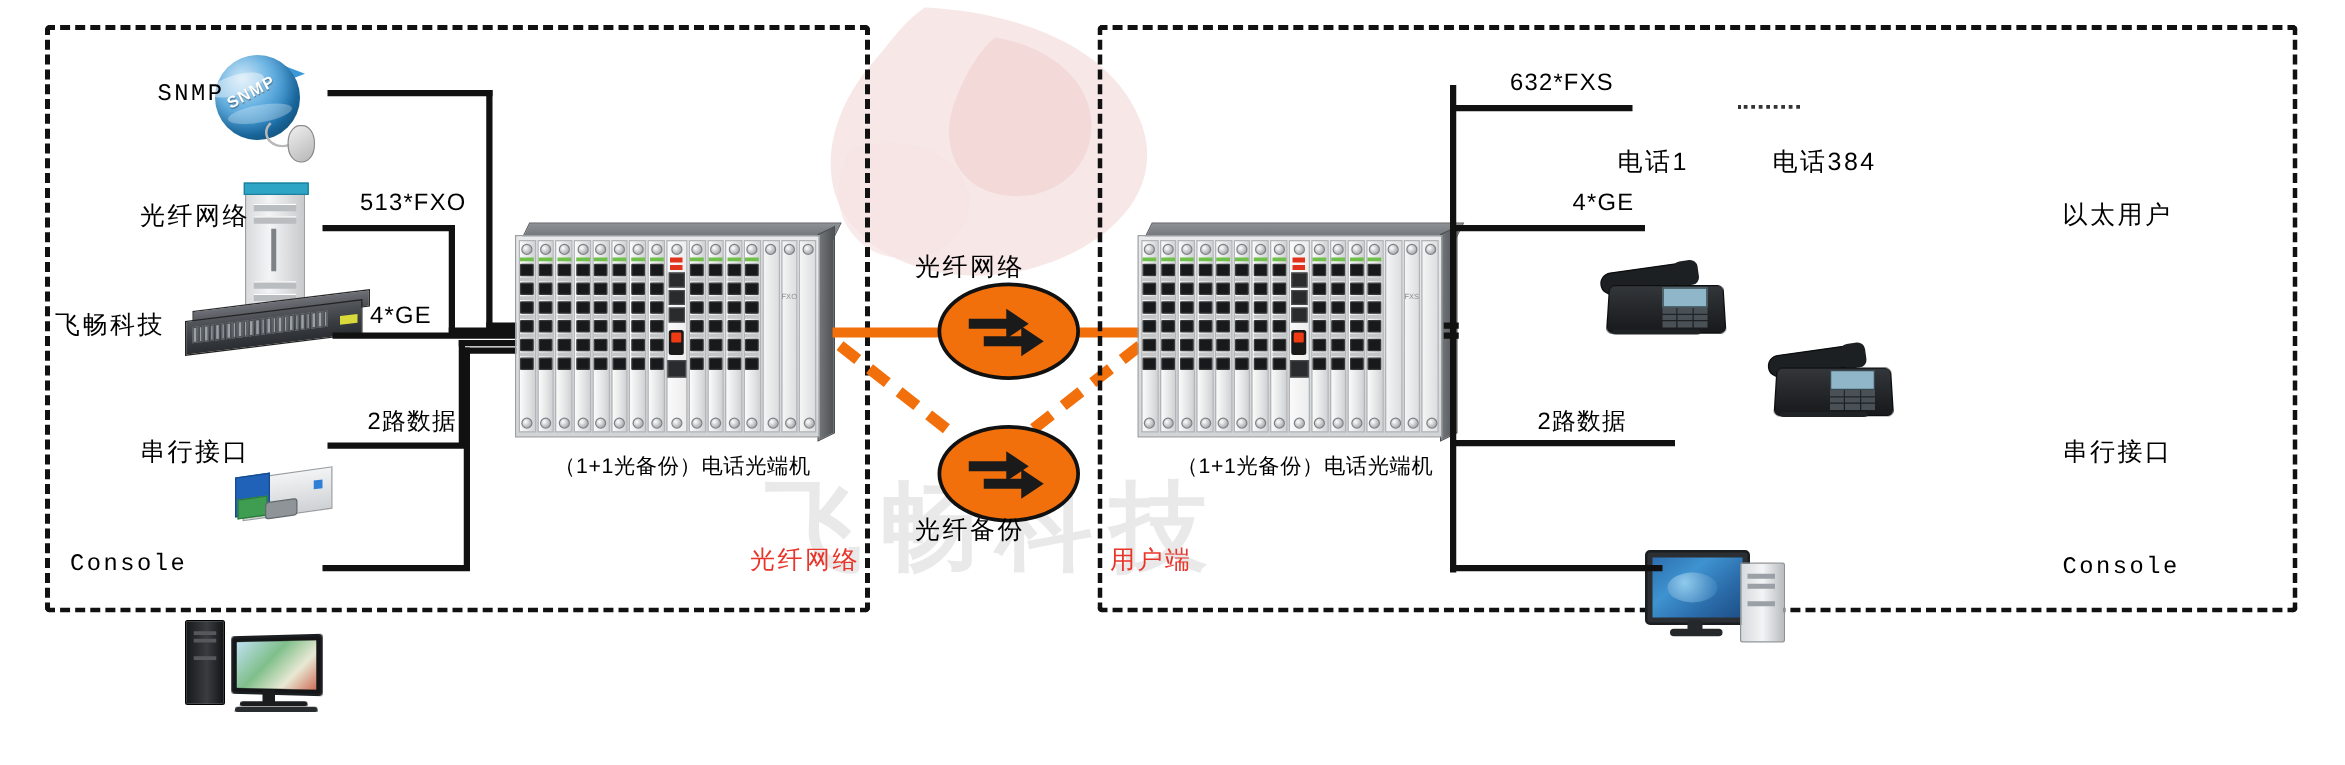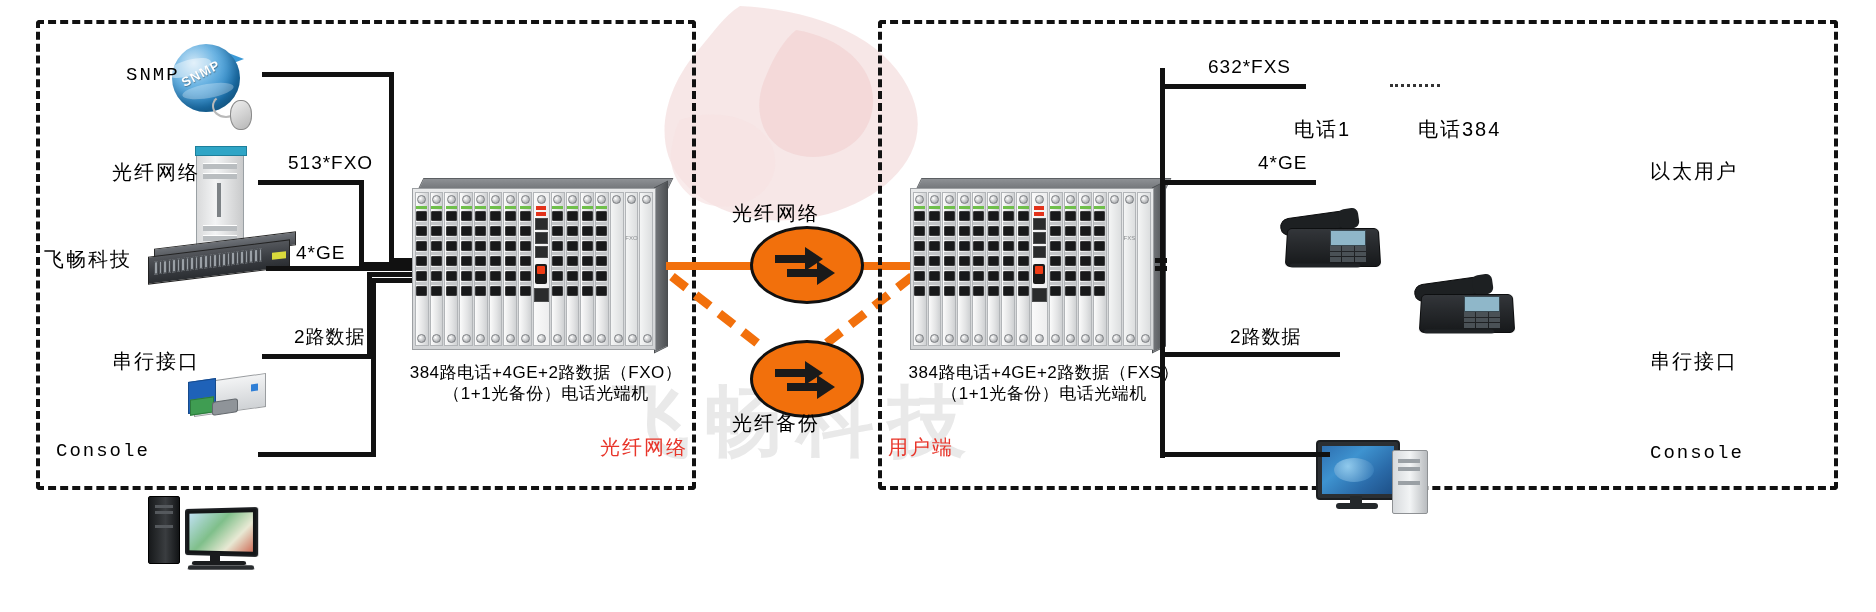--- a/index.html
+++ b/index.html
@@ -487,21 +487,20 @@
         <div class="blank-lbl">FXO</div>
         <div class="slot-bot"></div>
       </div>
       <div class="slot-blank">
         <div class="slot-knob" style="margin:2px auto 0;"></div>
         <div class="slot-bot"></div>
       </div>
     </div>
   </div>
   <div class="caption" style="left:406px;top:362px;width:280px;">
-    <div>384路电话+4GE+2路数据（FXO）</div>
     <div>（1+1光备份）电话光端机</div>
   </div>
 
   <div class="lbl lbl-red" style="left:600px;top:434px;">光纤网络</div>
 
   <div class="fiber" style="left:666px;top:262px;width:104px;"></div>
   <div class="fiber" style="left:838px;top:262px;width:78px;"></div>
 
   <div class="fiber-dash" style="left:672px;top:272px;width:108px;transform:rotate(38deg);transform-origin:left center;"></div>
   <div class="fiber-dash" style="left:912px;top:272px;width:108px;transform:rotate(142deg);transform-origin:left center;"></div>
@@ -742,21 +741,20 @@
         <div class="blank-lbl">FXS</div>
         <div class="slot-bot"></div>
       </div>
       <div class="slot-blank">
         <div class="slot-knob" style="margin:2px auto 0;"></div>
         <div class="slot-bot"></div>
       </div>
     </div>
   </div>
   <div class="caption" style="left:904px;top:362px;width:280px;">
-    <div>384路电话+4GE+2路数据（FXS）</div>
     <div>（1+1光备份）电话光端机</div>
   </div>
 
   <div class="wire wire-v" style="left:1160px;top:68px;height:390px;"></div>
   <div class="wire wire-h" style="left:1155px;top:258px;width:12px;"></div>
   <div class="wire wire-h" style="left:1155px;top:266px;width:12px;"></div>
 
   <div class="lbl lbl-link" style="left:1208px;top:56px;">632*FXS</div>
   <div class="wire wire-h" style="left:1160px;top:84px;width:146px;"></div>
 

